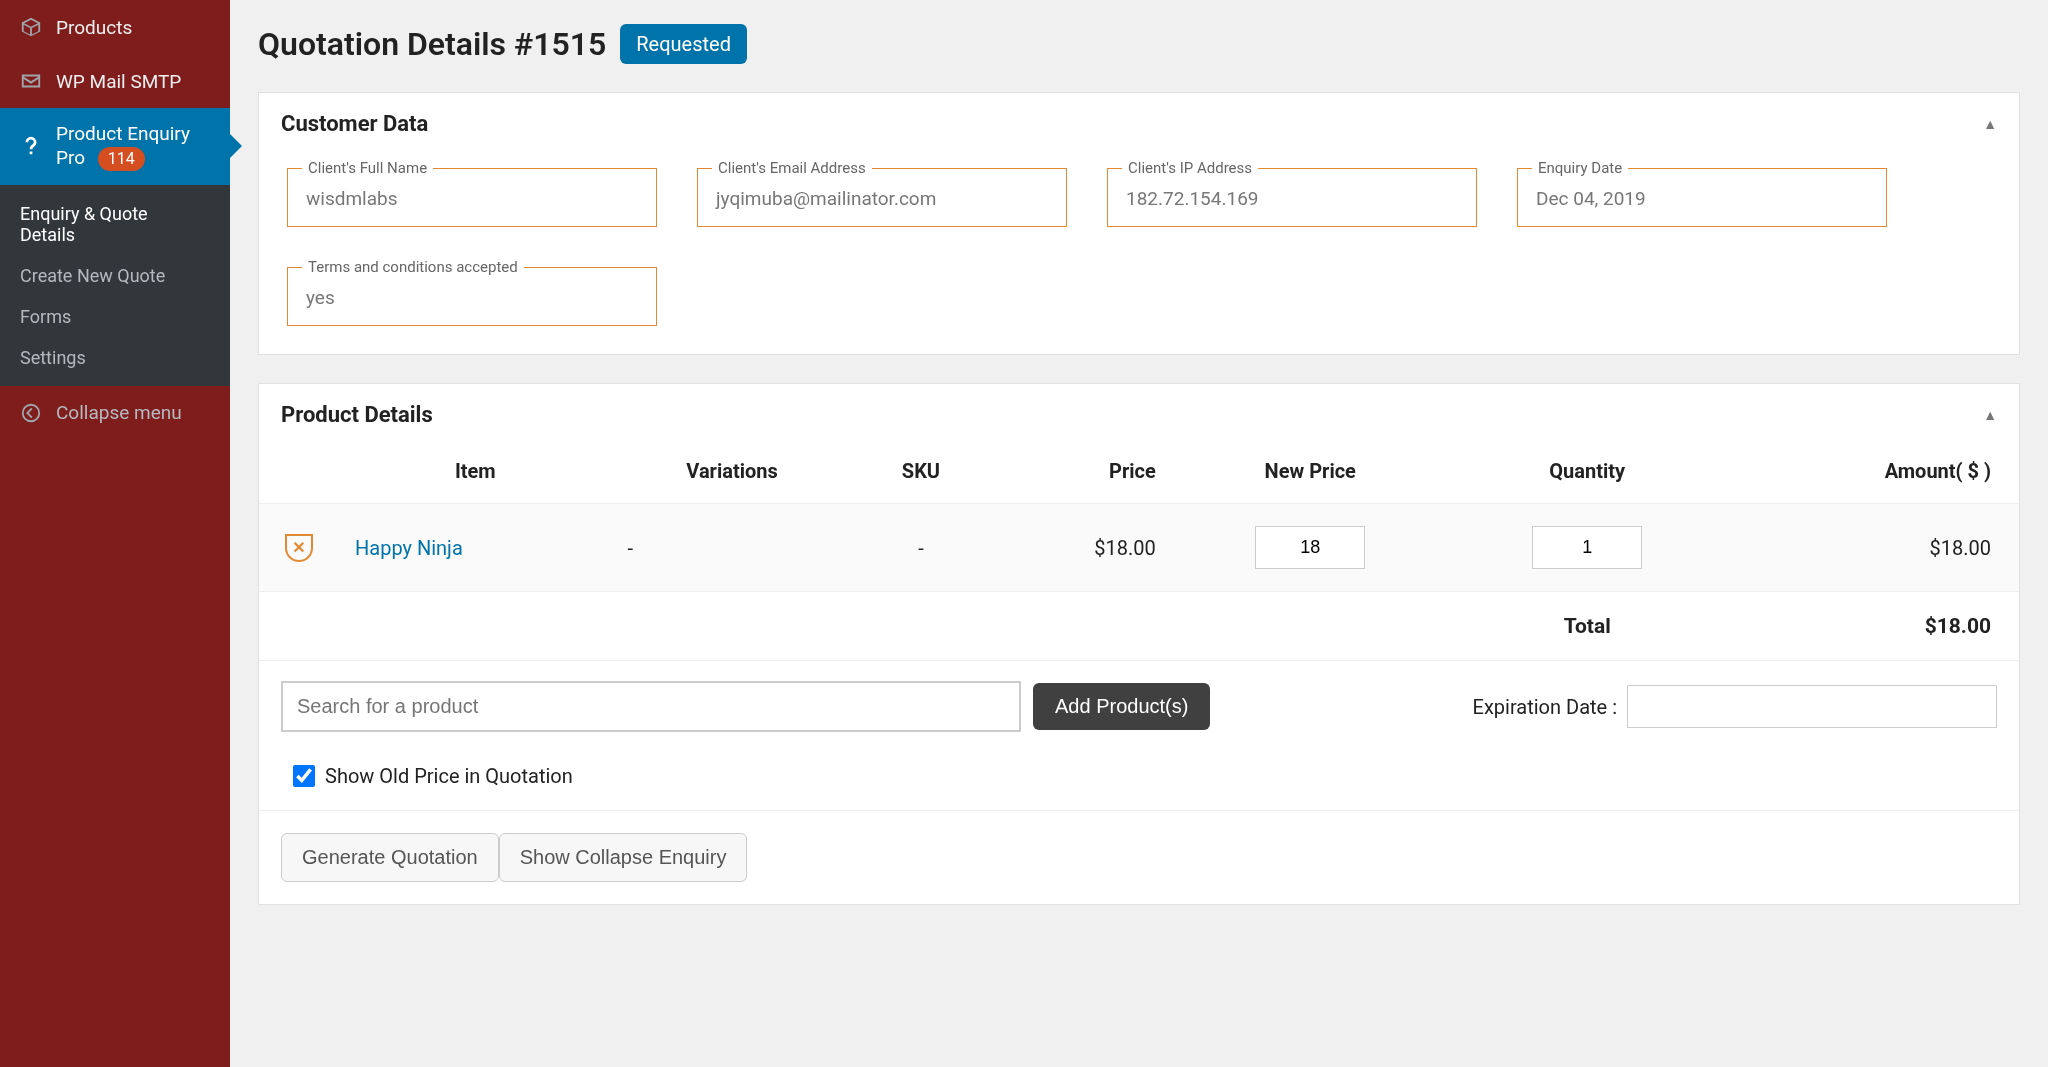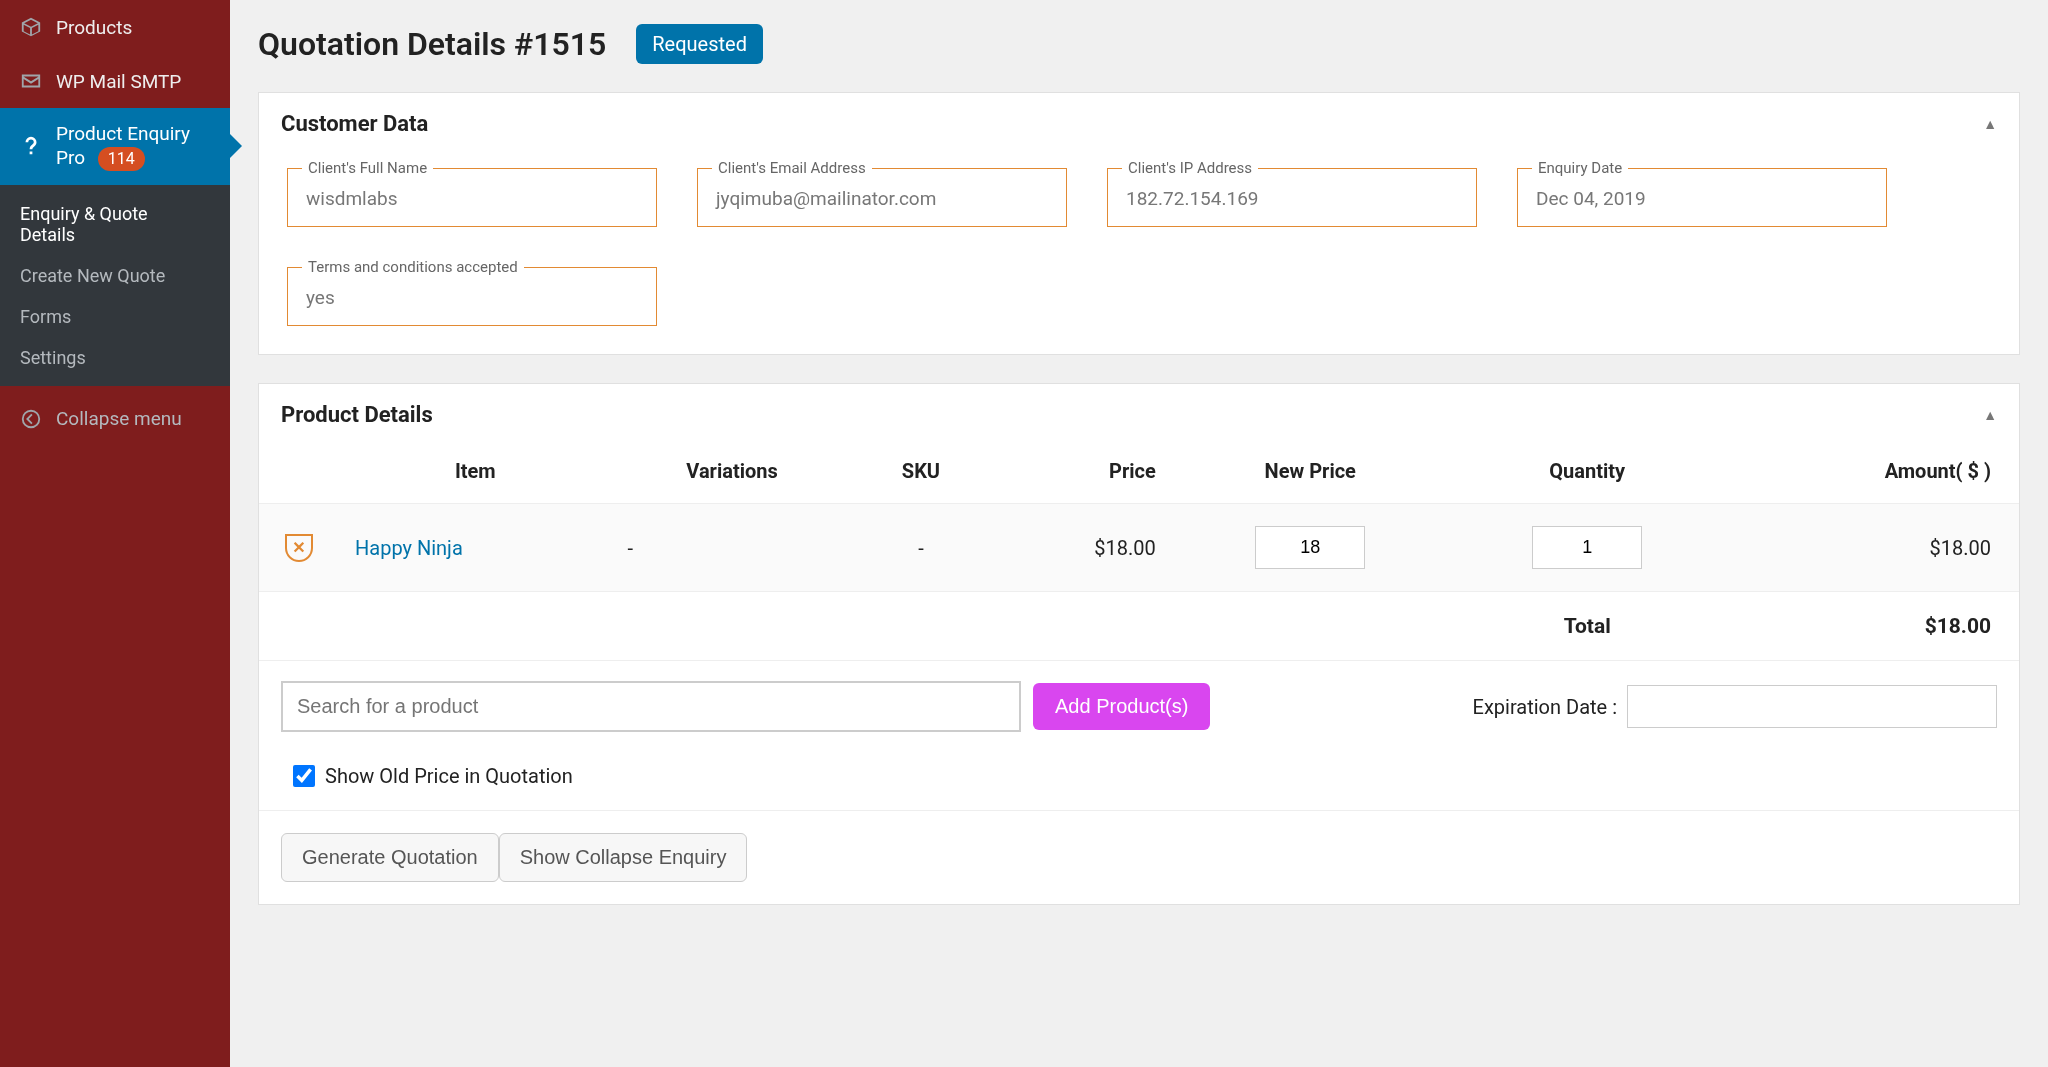--- a/index.html
+++ b/index.html
@@ -70,21 +70,21 @@
   .submenu-item {
     padding: 10px 20px;
     color: #b4b9be;
     font-size: 18px;
     cursor: pointer;
   }
   .submenu-item.current { color: #fff; }
   .collapse {
     display: flex;
     align-items: center;
-    padding: 20px 18px;
+    padding: 14px 18px;
     color: #b4b9be;
     font-size: 19px;
     cursor: pointer;
   }
   .collapse .icon {
     width: 26px; height: 26px;
     display: inline-flex; align-items: center; justify-content: center;
     margin-right: 12px;
     fill: #a0a5aa;
   }
@@ -103,21 +103,20 @@
     font-size: 32px;
     font-weight: 600;
     margin-right: 14px;
   }
   .status-pill {
     background: #0073aa;
     color: #fff;
     padding: 8px 16px;
     border-radius: 6px;
     font-size: 20px;
-    margin-left: 16px;
   }
 
   .panel {
     background: #fff;
     border: 1px solid #e0e0e0;
     margin-bottom: 28px;
   }
   .panel-header {
     display: flex;
     align-items: center;
@@ -211,21 +210,21 @@
   .table-footer .left { display: flex; flex: 1; gap: 12px; align-items: center; }
   .search-input {
     flex: 1;
     max-width: 740px;
     padding: 12px 14px;
     border: 2px solid #ccc;
     font-size: 20px;
     color: #555;
   }
   .btn-primary {
-    background: #d946ef;
+    background: #404040;
     color: #fff;
     border: none;
     padding: 12px 22px;
     font-size: 20px;
     border-radius: 6px;
     cursor: pointer;
   }
   .expiry {
     display: flex;
     align-items: center;

